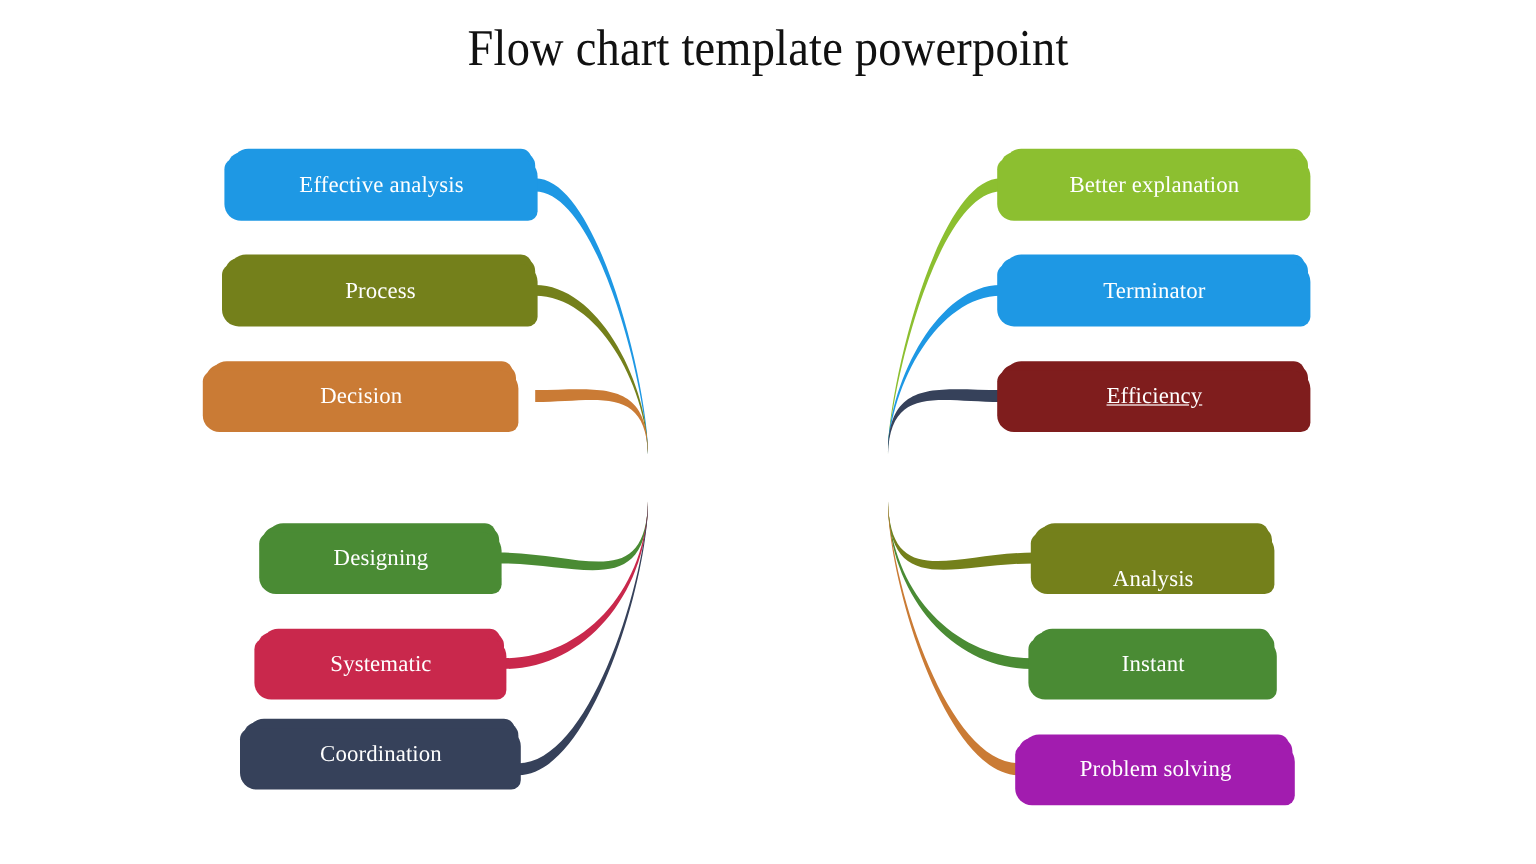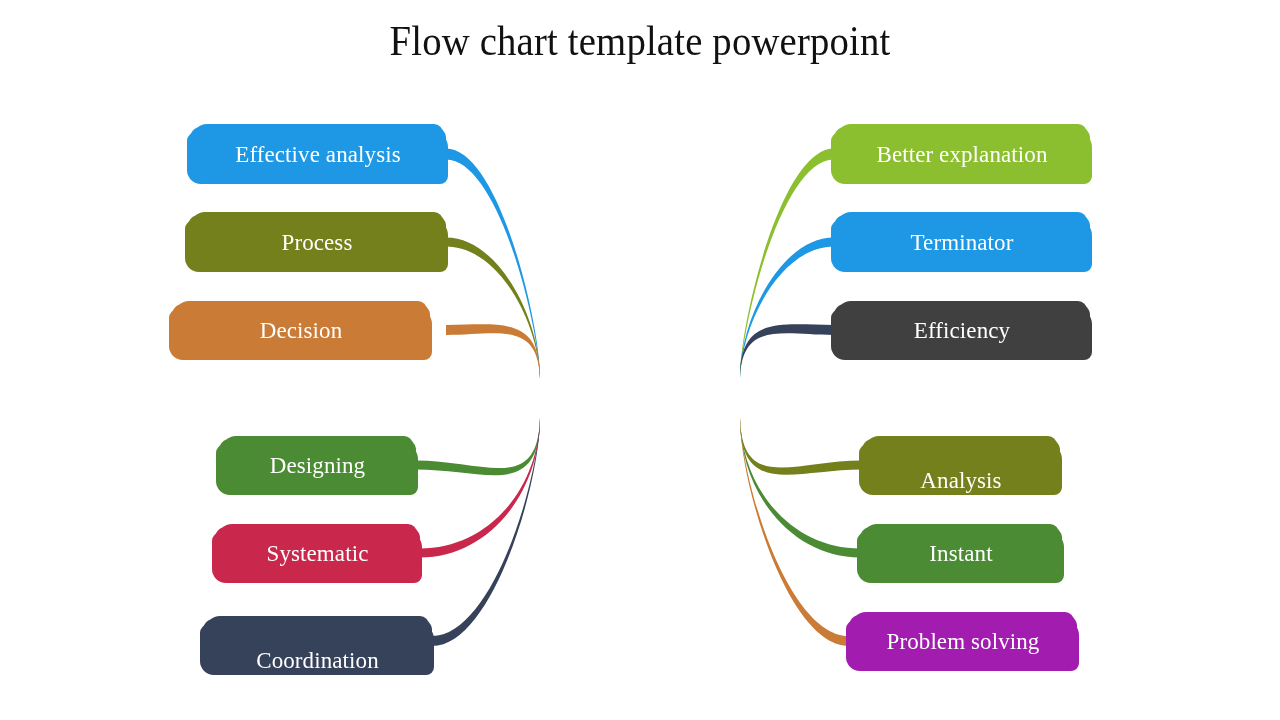--- a/index.html
+++ b/index.html
@@ -40,21 +40,21 @@
     pointer-events: none;
   }
   .node {
     position: absolute;
     box-sizing: border-box;
     display: flex;
     align-items: center;
     justify-content: center;
     color: #ffffff;
     font-family: "Liberation Serif", "DejaVu Serif", serif;
-    font-size: 23px;
+    font-size: 19px;
     font-weight: 400;
     line-height: 1;
     border-radius: 11px;
     text-align: center;
     white-space: nowrap;
     letter-spacing: 0.1px;
   }
   .node .label {
     position: relative;
     z-index: 3;
@@ -131,32 +131,32 @@
       </div>
       <div class="node" style="left: 172px; top: 304px; width: 258px; height: 53px; background: rgb(202, 123, 53);">
         <span class="label">Decision</span>
       </div>
       <div class="node" style="left: 219px; top: 439px; width: 197px; height: 53px; background: rgb(74, 139, 52);">
         <span class="label">Designing</span>
       </div>
       <div class="node" style="left: 215px; top: 527px; width: 205px; height: 53px; background: rgb(201, 40, 76); text-align: right;">
         <span class="label">Systematic</span>
       </div>
-      <div class="node" style="left: 203px; top: 619px; width: 229px; height: 53px; background: rgb(54, 65, 90); align-items: flex-end;">
+      <div class="node" style="left: 203px; top: 602px; width: 229px; height: 53px; background: rgb(54, 65, 90);">
         <span class="label">Coordination</span>
       </div>
     </div>
   <div id="right-nodes">
       <div class="node" style="left: 834px; top: 127px; width: 256px; height: 54px; background: rgb(140, 191, 48);">
         <span class="label">Better explanation</span>
       </div>
       <div class="node" style="left: 834px; top: 215px; width: 256px; height: 54px; background: rgb(30, 152, 228);">
         <span class="label">Terminator</span>
       </div>
-      <div class="node" style="left: 834px; top: 304px; width: 256px; height: 53px; background: #404040;">
+      <div class="node" style="left: 834px; top: 304px; width: 256px; height: 53px; background: #7f1d1d; text-decoration: underline;">
         <span class="label">Efficiency</span>
       </div>
       <div class="node" style="left: 862px; top: 439px; width: 198px; height: 53px; background: rgb(116, 128, 27); align-items: flex-end;">
         <span class="label">Analysis</span>
       </div>
       <div class="node" style="left: 860px; top: 527px; width: 202px; height: 53px; background: rgb(74, 139, 52);">
         <span class="label">Instant</span>
       </div>
       <div class="node" style="left: 849px; top: 615px; width: 228px; height: 53px; background: #a21caf;">
         <span class="label">Problem solving</span>

